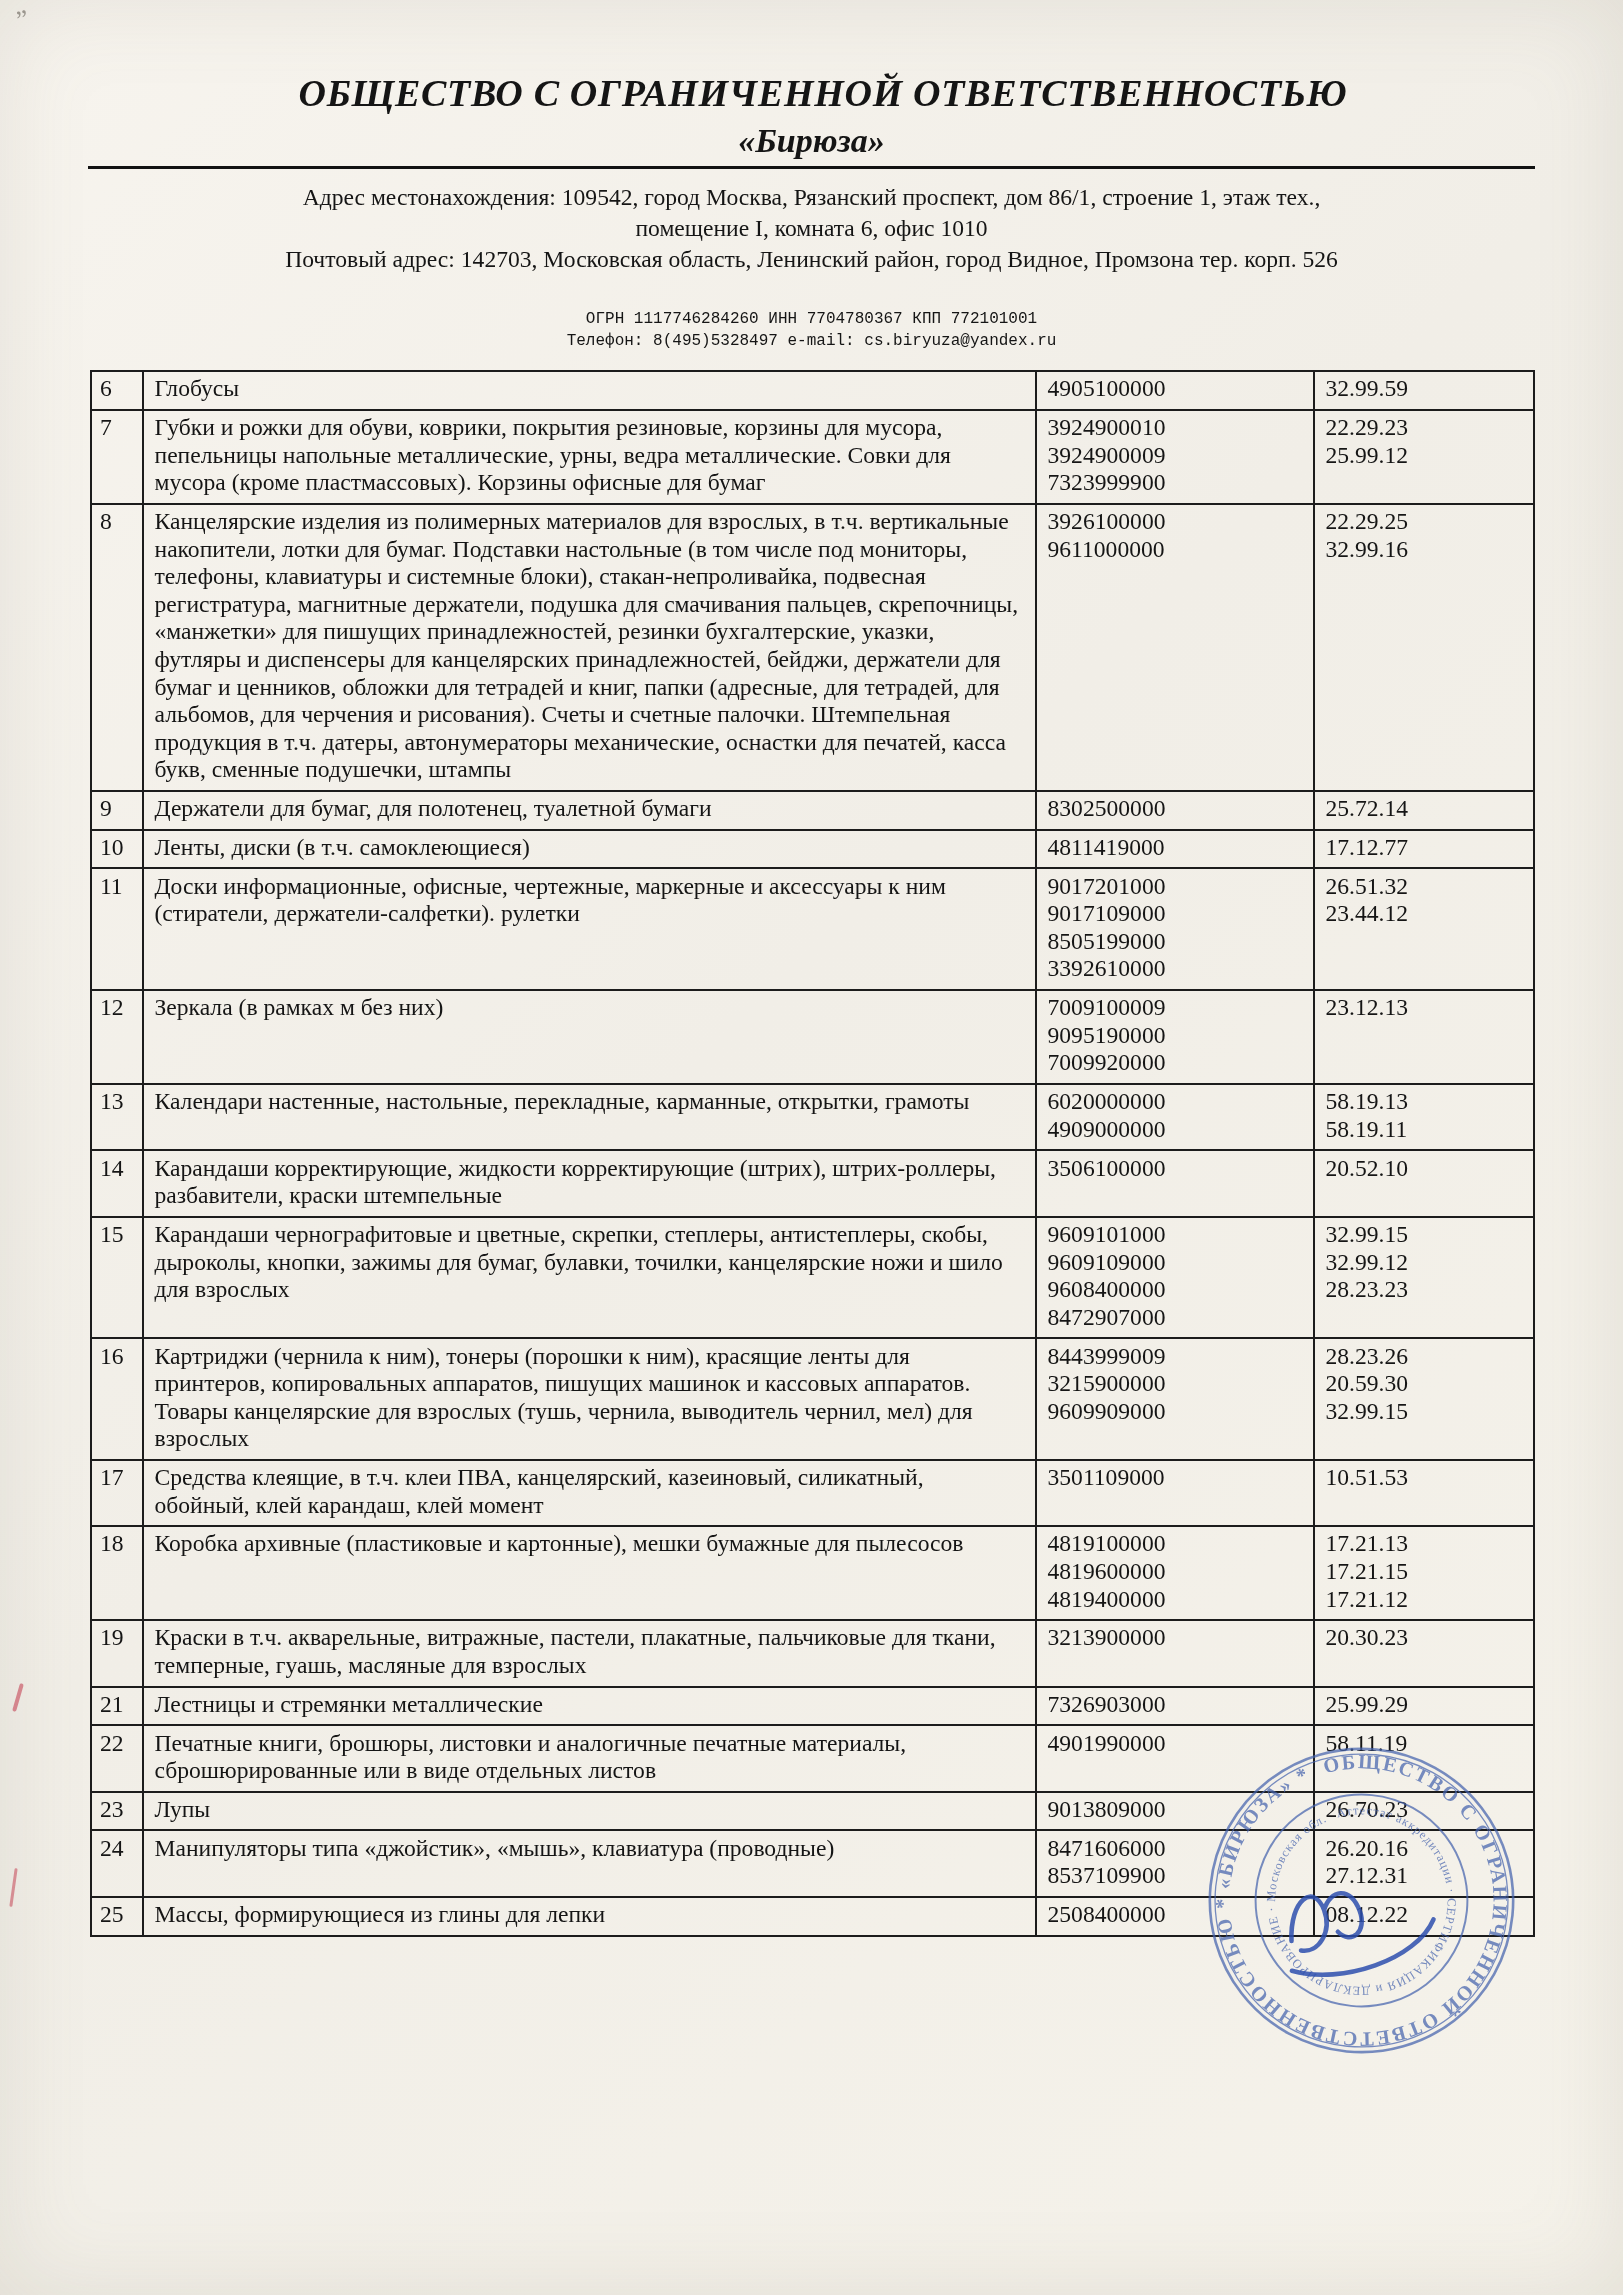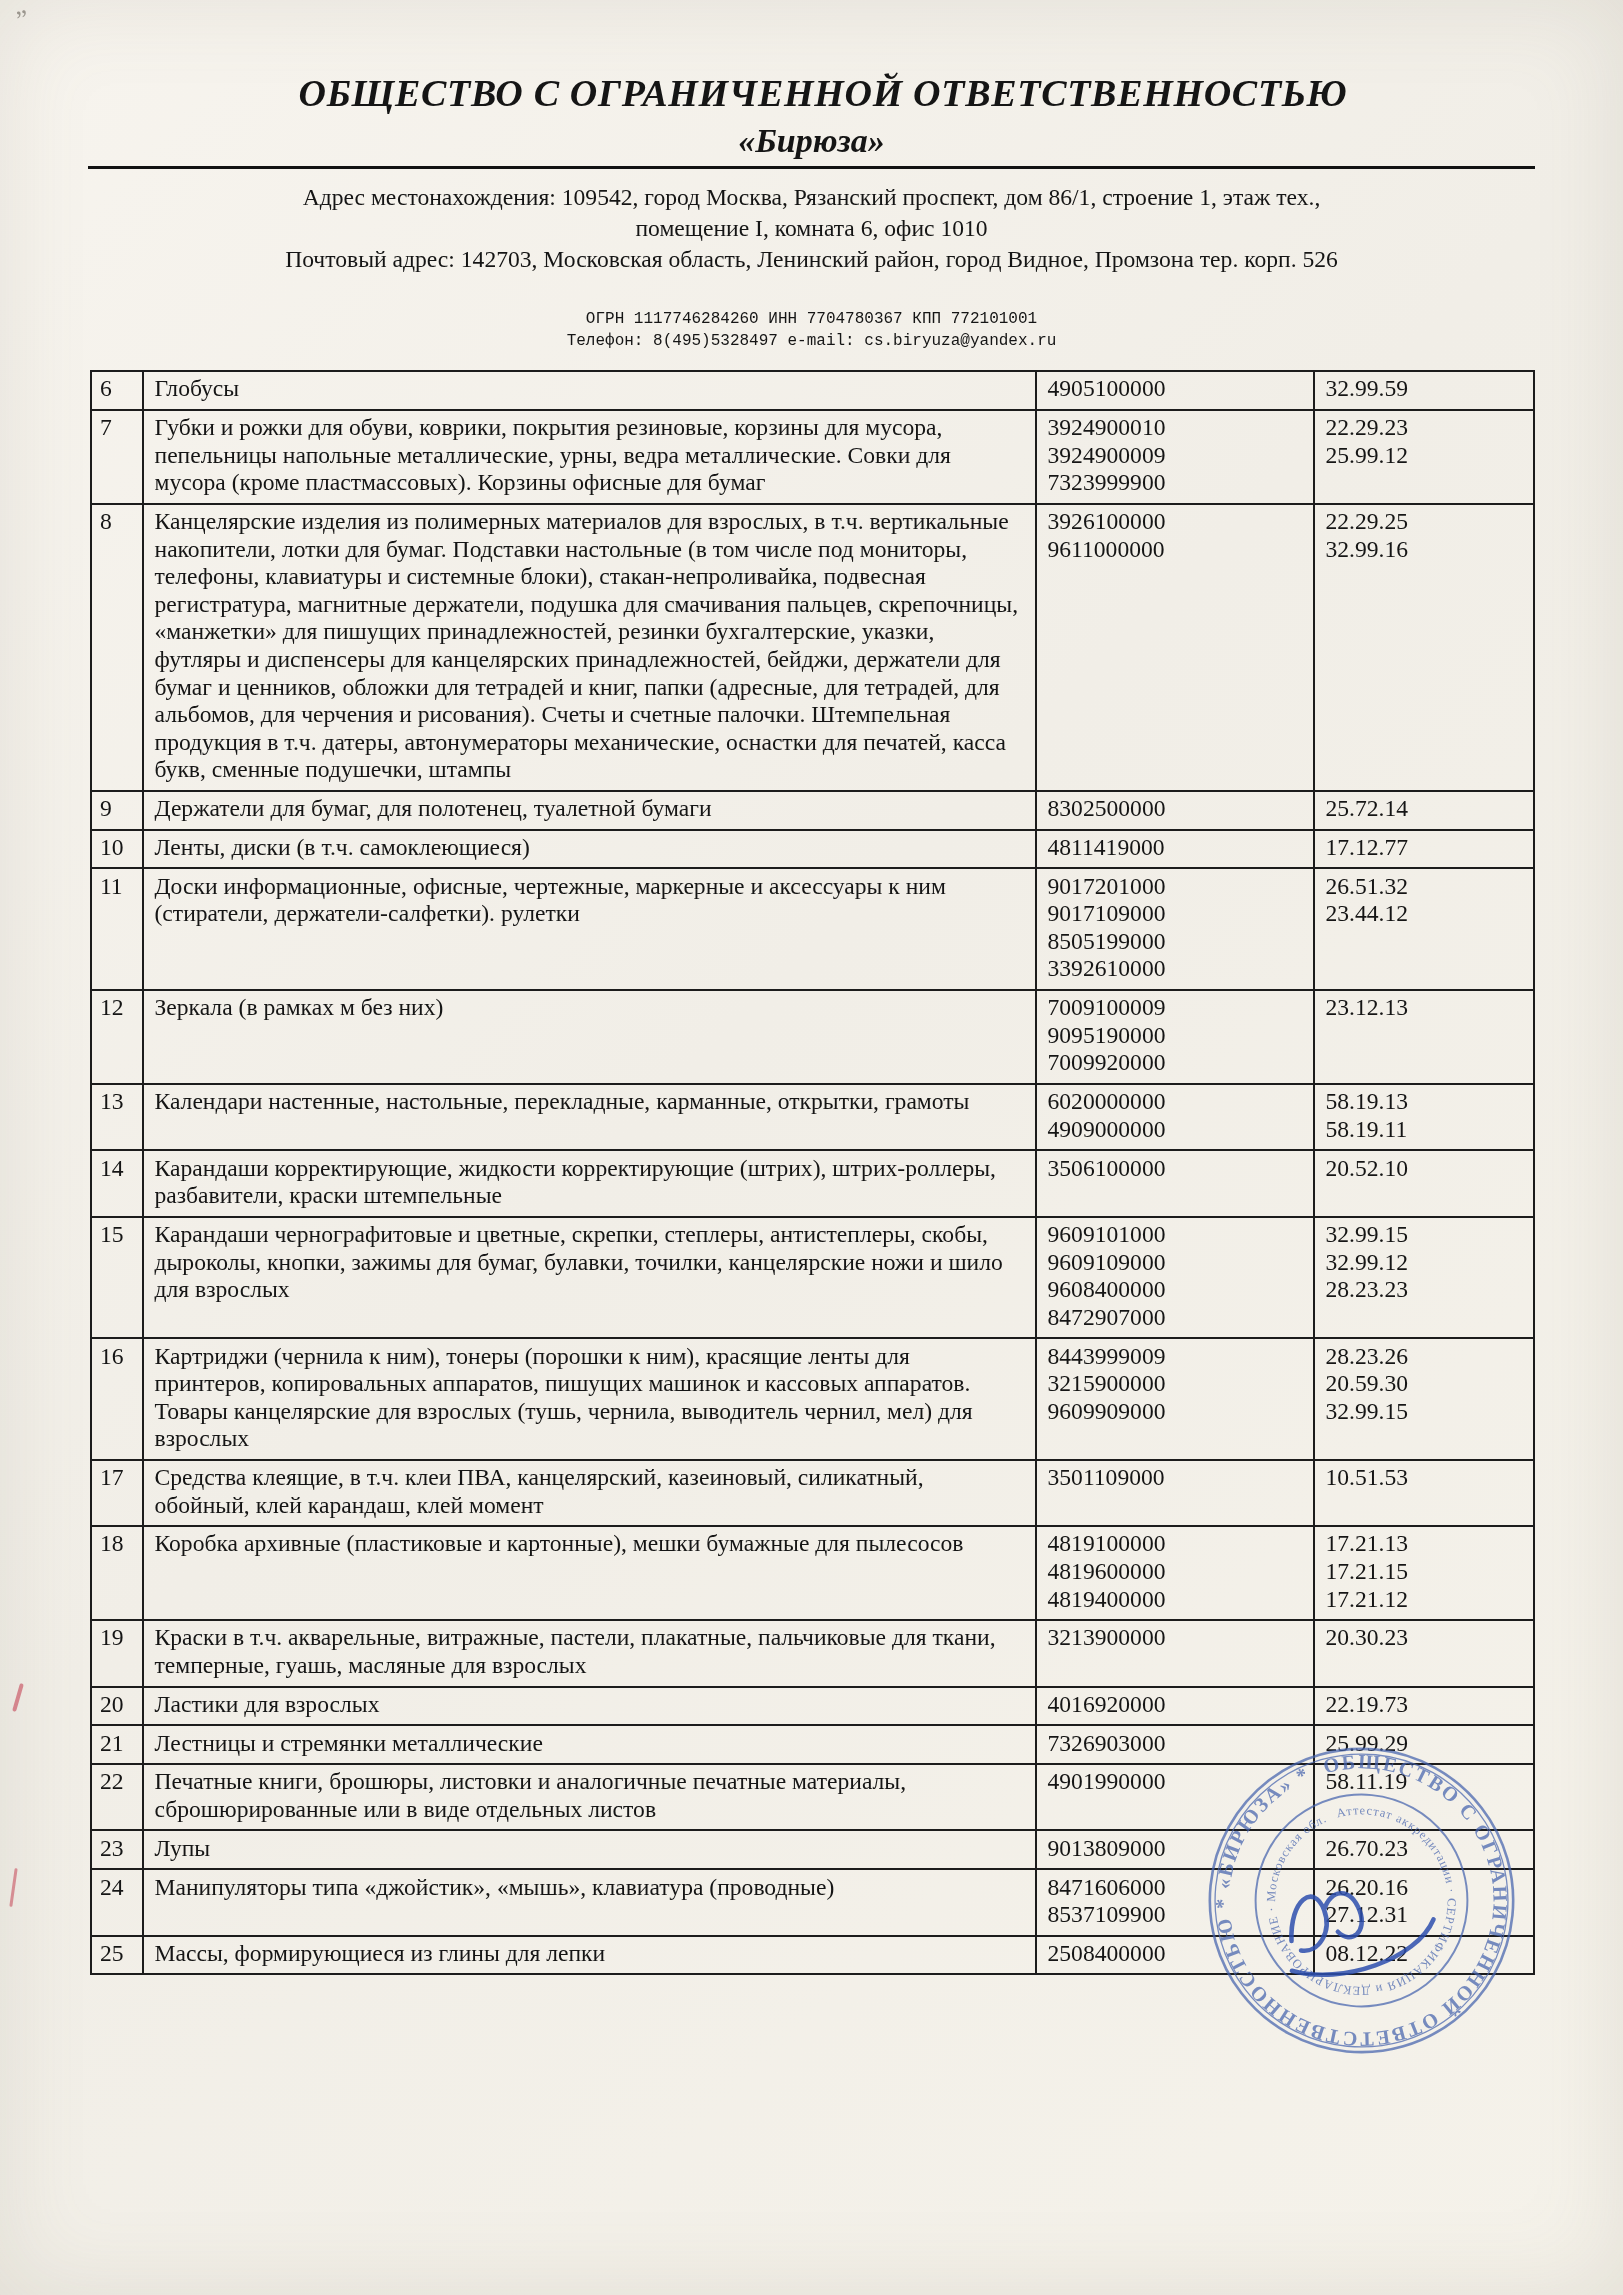--- a/index.html
+++ b/index.html
@@ -314,30 +314,20 @@
       <td class="num">19</td>
       <td class="desc">Краски в т.ч. акварельные, витражные, пастели, плакатные, пальчиковые для ткани, темперные, гуашь, масляные  для взрослых</td>
       <td class="code">
             <div>3213900000</div>
           </td>
       <td class="okpd">
             <div>20.30.23</div>
           </td>
     </tr>
 
-    <tr>
-      <td class="num">20</td>
-      <td class="desc">Ластики для взрослых</td>
-      <td class="code">
-            <div>4016920000</div>
-          </td>
-      <td class="okpd">
-            <div>22.19.73</div>
-          </td>
-    </tr>
 
     <tr>
       <td class="num">21</td>
       <td class="desc">Лестницы и стремянки металлические</td>
       <td class="code">
             <div>7326903000</div>
           </td>
       <td class="okpd">
             <div>25.99.29</div>
           </td>

